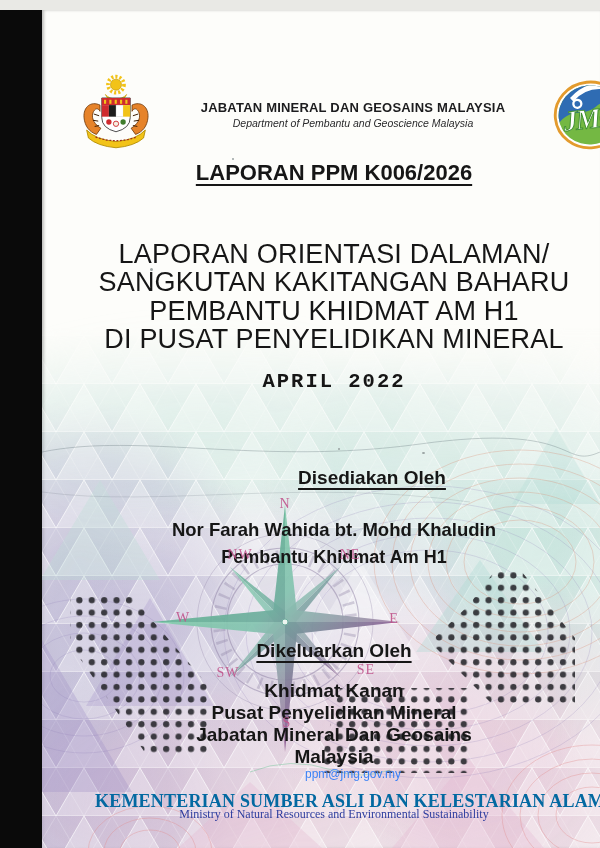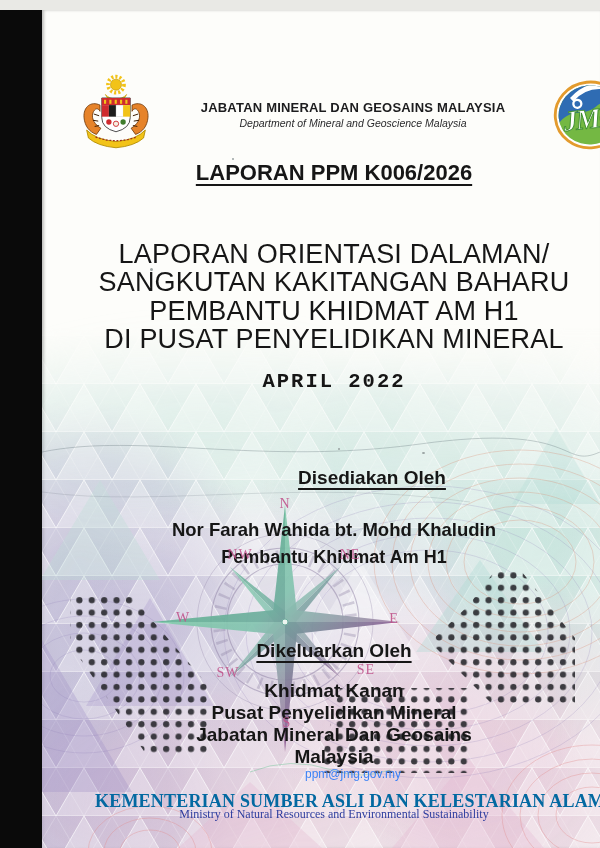--- a/index.html
+++ b/index.html
@@ -220,21 +220,21 @@
           <circle cx="37" cy="55" r="3" fill="#cf2a2e"></circle>
             <circle cx="45" cy="57" r="3" fill="#f5f0e2" stroke="#cf2a2e" stroke-width="1"></circle>
             <circle cx="53" cy="55" r="3" fill="#3f7d2c"></circle>
           <path d="M12 64 Q22 75 45 77 Q68 75 78 64 L76 73 Q66 82 45 84 Q24 82 14 73 Z" fill="#f2c318" stroke="#b28c00" stroke-width="1"></path>
           <path d="M22 72 Q45 80 68 72" stroke="#a03020" stroke-width="1.4" fill="none" stroke-dasharray="2 2"></path>
         </g>
       </svg>
 
       <div class="mid">
         <div class="agency-ms">JABATAN MINERAL DAN GEOSAINS MALAYSIA</div>
-        <div class="agency-en">Department of Mineral and Geoscience Malaysia</div>
+        <div class="agency-en">Department of Pembantu and Geoscience Malaysia</div>
       </div>
 
       <svg class="logo" viewBox="0 0 84 86">
         <g transform="rotate(-6 42 44)">
           <ellipse cx="42" cy="44" rx="36.5" ry="34.5" fill="#fff" stroke="#e39b2d" stroke-width="3"></ellipse>
           <clipPath id="jmgClip">
               <ellipse cx="42" cy="44" rx="33" ry="31"></ellipse>
             </clipPath>
           <g clip-path="url(#jmgClip)">
             <rect x="5" y="8" width="74" height="72" fill="#74b843"></rect>

